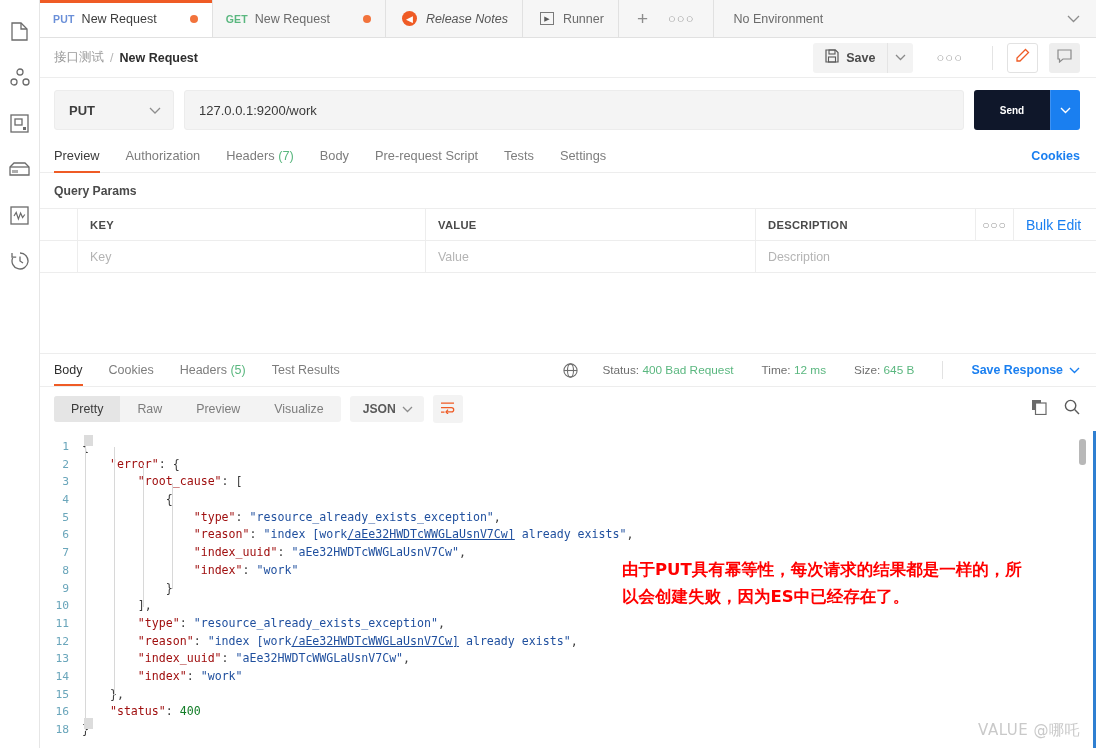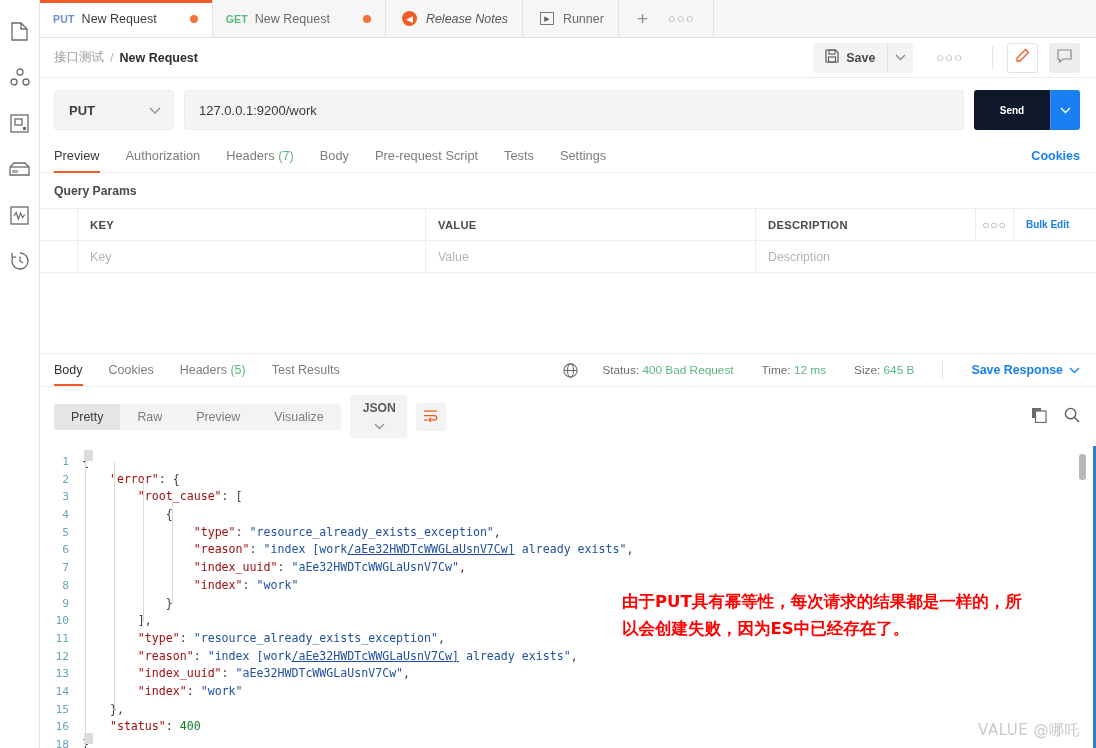--- a/index.html
+++ b/index.html
@@ -164,21 +164,21 @@
   .prow.body { border-bottom: 1px solid #ededed; }
   .pc { border-right: 1px solid #ededed; display: flex; align-items: center; padding: 0 12px; }
   .pc.chk { width: 38px; border-right: 1px solid #ededed; }
   .pc.key { width: 348px; }
   .pc.val { width: 330px; }
   .pc.desc { flex: 1; }
   .pc.dots { width: 38px; justify-content: center; color: #9a9a9a; font-size: 12px; letter-spacing: 1px; }
   .pc.bulk { width: 82px; border-right: none; justify-content: flex-start; }
   .hdtxt { font-size: 11.2px; font-weight: bold; color: #4a4a4a; letter-spacing: .3px; }
   .phtxt { font-size: 12.4px; color: #b4b4b4; }
-  .bulktxt { font-size: 10px; font-weight: bold; color: #1a7ff0; cursor: pointer; }
+  .bulktxt { font-size: 14px; font-weight: normal; color: #1a7ff0; cursor: pointer; }
   .spacer-gap { height: 80px; flex: none; }
 
   
   .resbar {
     display: flex; align-items: center; padding: 0 16px 0 14px;
     border-top: 1px solid #ededed; border-bottom: 1px solid #ededed;
     height: 34px; flex: none;
   }
   .restabs { display: flex; align-items: center; height: 100%; }
   .restab {
@@ -200,21 +200,21 @@
 
   
   .vbar { display: flex; align-items: center; gap: 9px; padding: 8px 16px 8px 14px; flex: none; }
   .segs { display: flex; background: #f3f3f3; border-radius: 3px; overflow: hidden; }
   .seg {
     padding: 6px 17px; font-size: 12.4px; color: #7d7d7d; cursor: pointer;
   }
   .seg.active { background: #e5e5e5; color: #3b3b3b; }
   .jsonsel {
     display: flex; align-items: center; gap: 6px; background: #f3f3f3;
-    border-radius: 3px; padding: 6px 11px 6px 13px; cursor: pointer; flex-direction: column;
+    border-radius: 3px; padding: 6px 11px 6px 13px; cursor: pointer;
   }
   .jsonsel .t { font-size: 12.2px; font-weight: bold; color: #5a5a5a; }
   .jsonsel .chev { font-size: 10px; color: #8d8d8d; }
   .wrapbtn {
     width: 30px; height: 28px; background: #f3f3f3; border-radius: 3px;
     display: flex; align-items: center; justify-content: center; cursor: pointer;
   }
   .vbar-right { margin-left: auto; display: flex; align-items: center; gap: 17px; color: #6a6a6a; }
 
   
@@ -240,21 +240,21 @@
   }
   .foldbox {
     position: absolute; width: 9px; height: 11px; background: #dcdcdc;
   }
   
   .vsb { position: absolute; right: 10px; top: 8px; width: 7px; height: 26px; background: #b8b8b8; border-radius: 3px; }
   .rborder { position: absolute; right: 0; top: 0; bottom: 0; width: 3px; background: #2f7fd1; }
 
   
   .anno {
-    position: absolute; left: 622px; top: 588px; width: 410px;
+    position: absolute; left: 622px; top: 556px; width: 410px;
     color: #ff0000; font-size: 16.5px; line-height: 27px;
     font-family: "DejaVu Sans", sans-serif; font-weight: bold;
     pointer-events: none; white-space: pre-line;
   }
   .wmark {
     position: absolute; right: 16px; bottom: 8px;
     color: #c9c9c9; font-size: 15px; letter-spacing: .5px;
     font-family: "DejaVu Sans", sans-serif;
   }
 </style>
@@ -323,20 +323,28 @@
         <span class="rn-badge">◀</span>
         <span class="tname">Release Notes</span>
       </div>
       <div class="tab runner">
         <span class="runner-box">▶</span>
         <span class="tname" style="color:#6b6b6b">Runner</span>
       </div>
       <div class="tabadd">
         <span class="plus">+</span>
         <span class="dots">○○○</span>
+      </div>
+      <div class="envsel">
+        <span>No Environment</span>
+        <span class="chev">
+          <svg width="13" height="8" viewBox="0 0 13 8">
+              <path d="M1 1l5.5 5.5L12 1" fill="none" stroke="#8d8d8d" stroke-width="1.3"></path>
+            </svg>
+        </span>
       </div>
     </div>
 
     <div class="crumbbar">
       <span class="crumb">接口测试</span>
       <span class="crumb-sep">/</span>
       <span class="crumb cur">New Request</span>
       <div class="crumb-actions">
         <div class="save-grp">
           <div class="btn-save">

